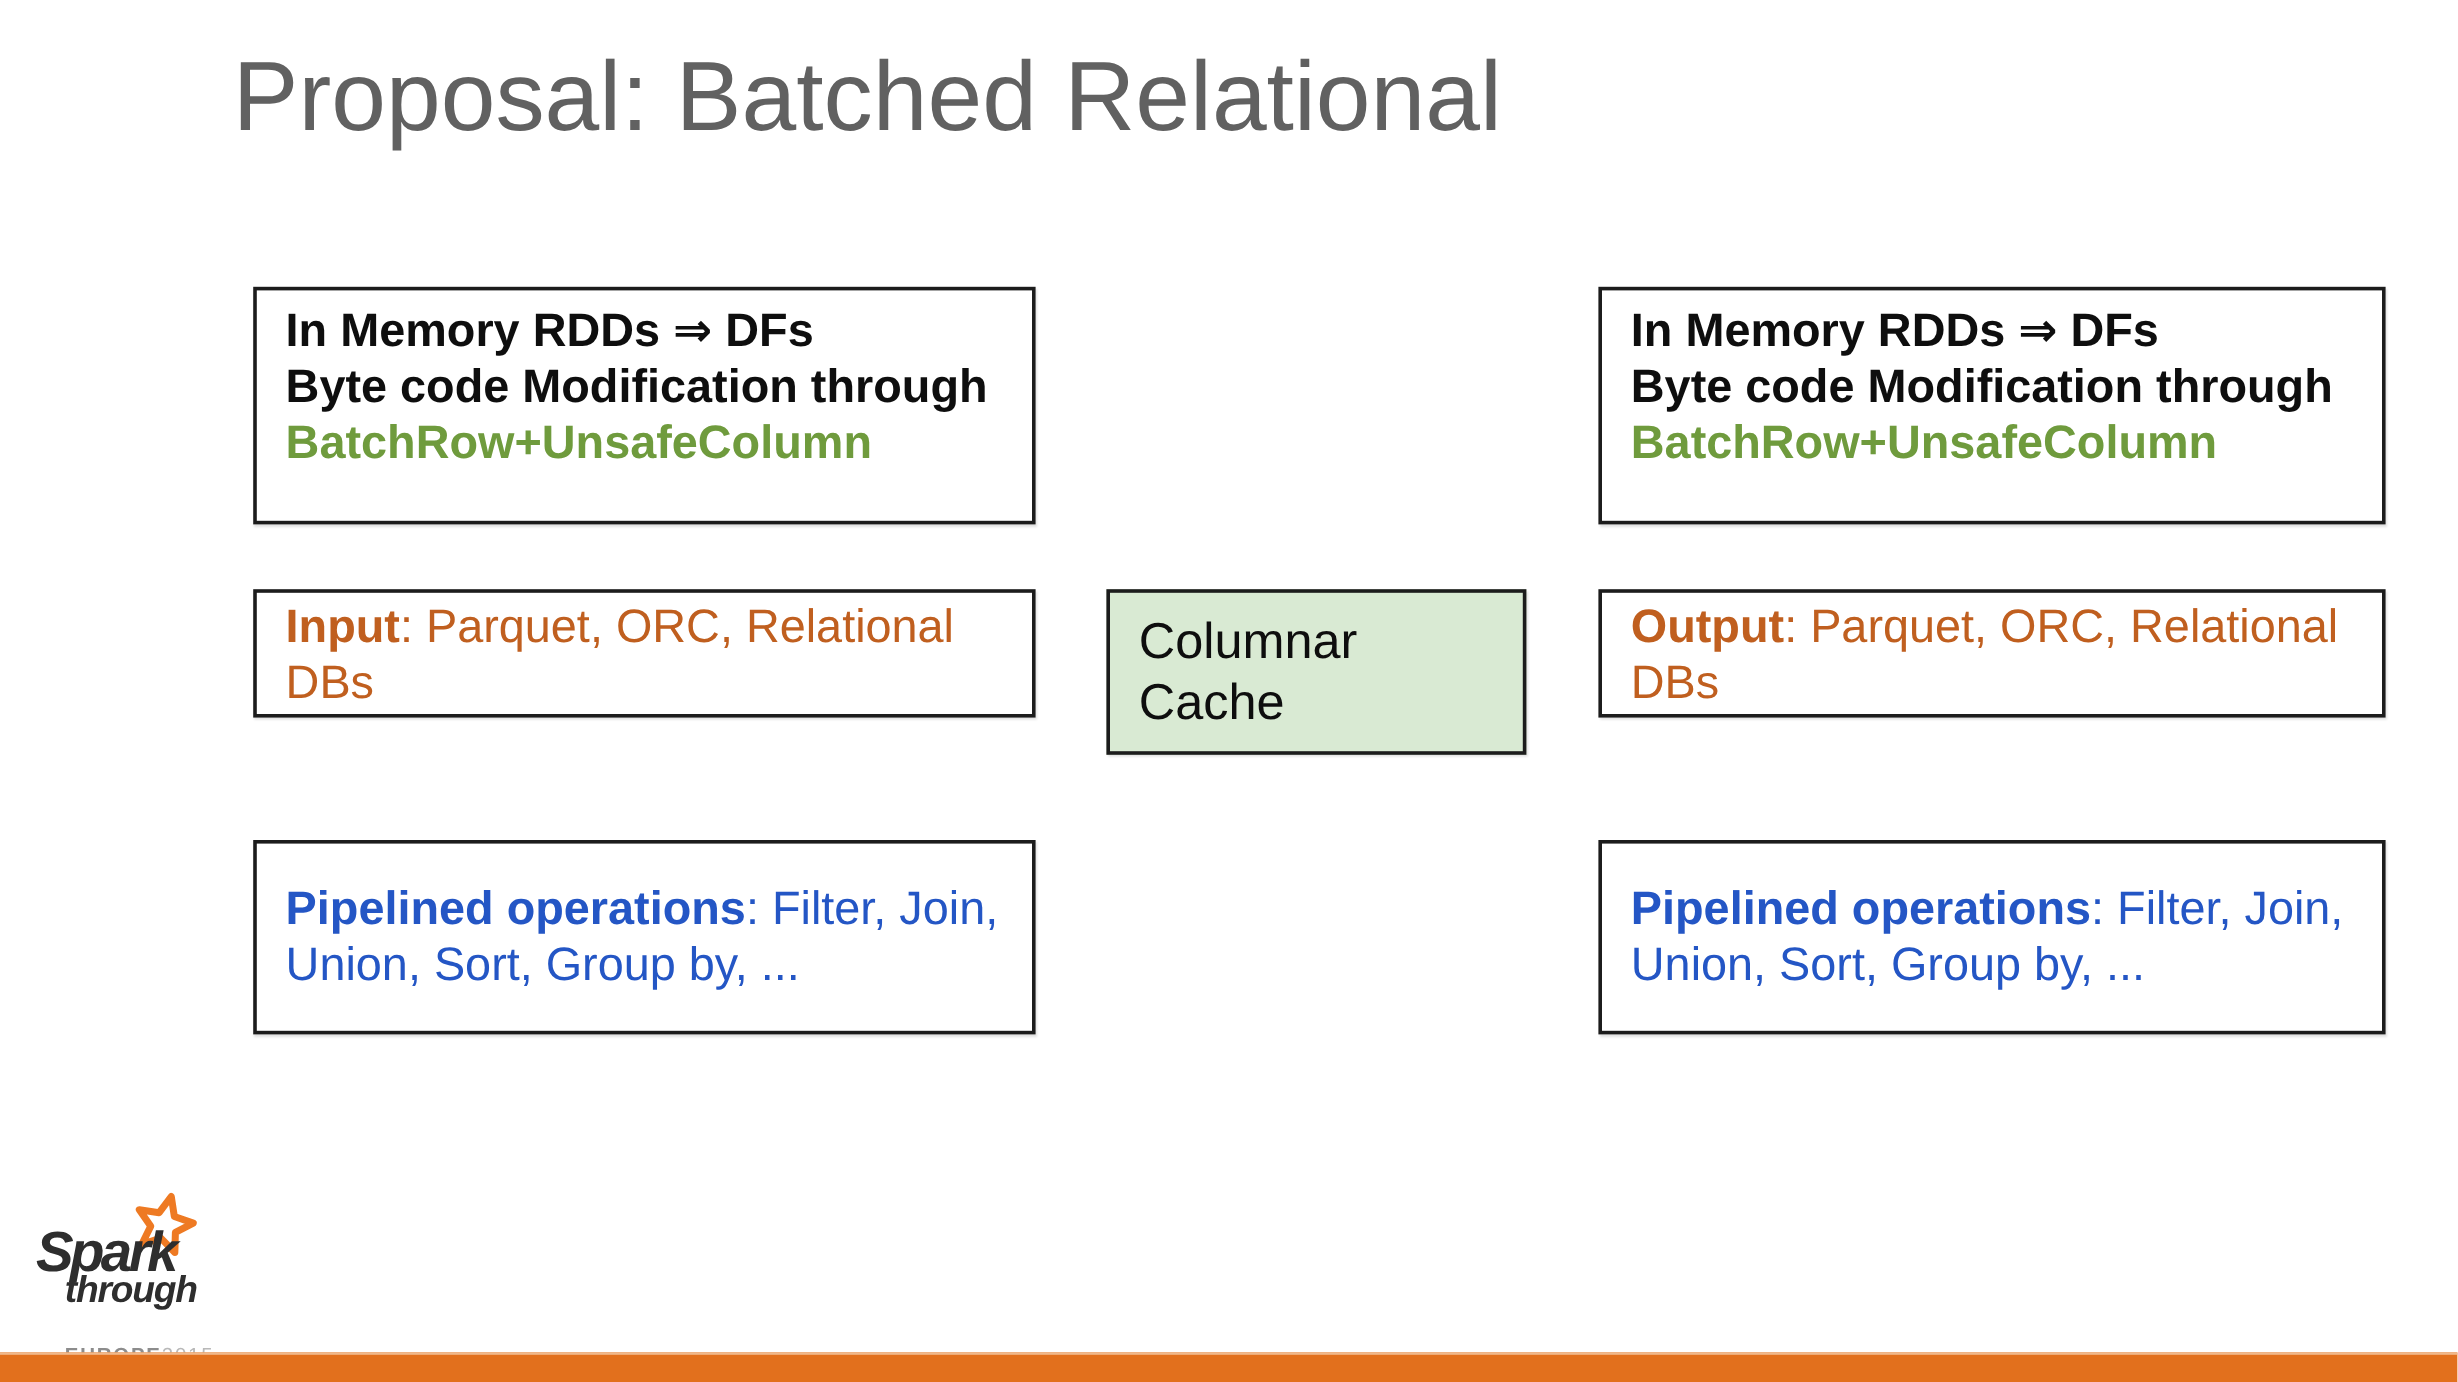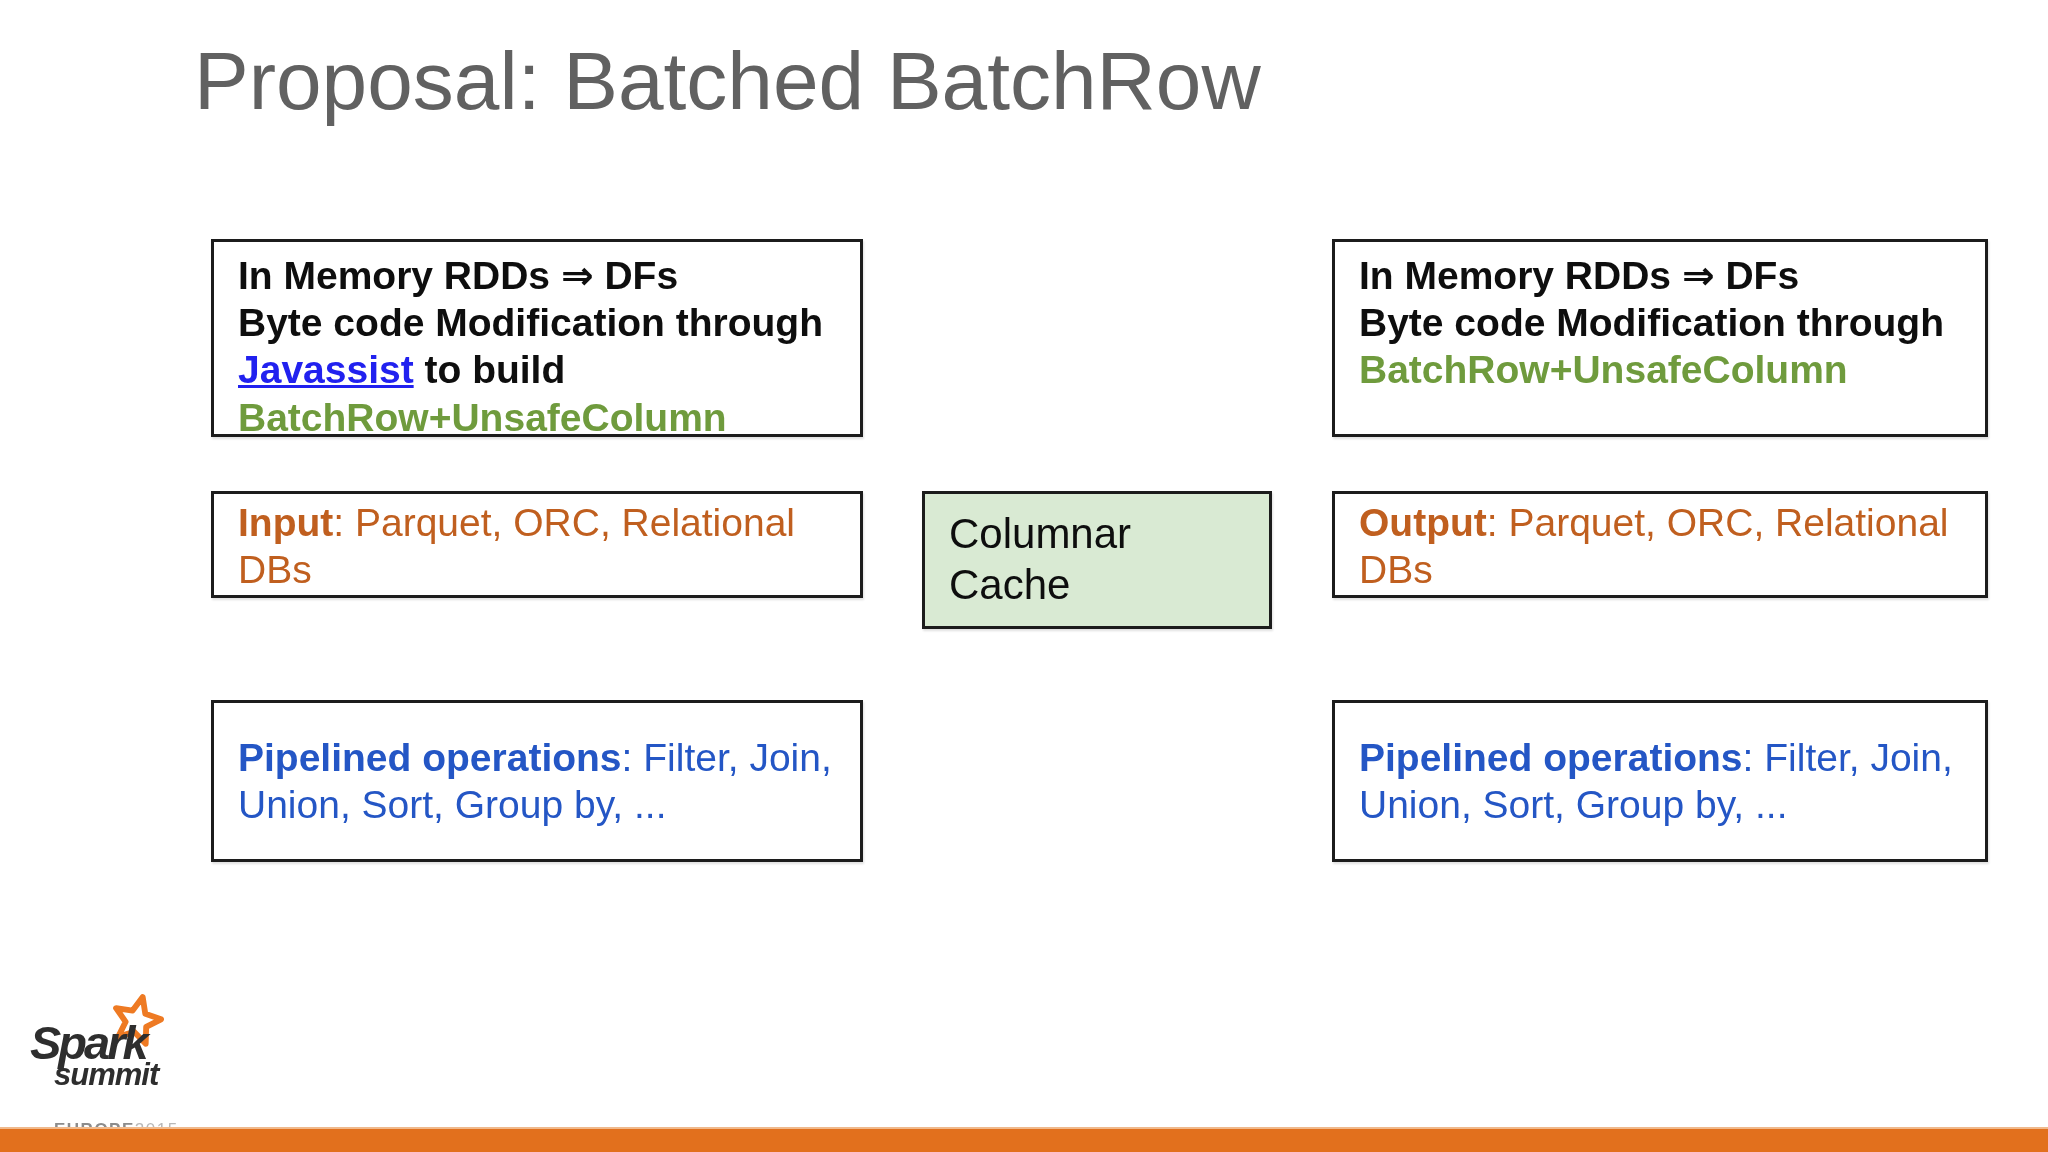--- a/index.html
+++ b/index.html
@@ -95,26 +95,25 @@
     letter-spacing: 1.5px;
     color: var(--logo_gray);
     font-weight: bold;
     margin-top: 34px;
   }
   .logo-year { color: var(--logo_light); font-weight: normal; }
 </style>
 </head>
 <body>
 
-<div class="slide-title">Proposal: Batched BatchRow</div>
+<div class="slide-title">Proposal: Batched Relational</div>
 
 <div class="box box-build">
   <div>In Memory RDDs ⇒ DFs</div>
   <div>Byte code Modification through</div>
-  <div><span class="link">Javassist</span><span> to build</span></div>
   <div class="green-text">BatchRow+UnsafeColumn</div>
 </div>
 
 <div class="box box-consume">
   <div>In Memory RDDs ⇒ DFs</div>
   <div>Byte code Modification through</div>
   <div class="green-text">BatchRow+UnsafeColumn</div>
 </div>
 
 <div class="box box-input orange-text">
@@ -135,17 +134,17 @@
 
 <div class="box box-pipe-r blue-text">
   <div><span class="bold">Pipelined operations</span><span>: Filter, Join, Union, Sort, Group by, ...</span></div>
 </div>
 
 <div class="logo">
   <svg class="logo-star" viewBox="0 0 24 24">
     <polygon points="12,1.5 14.9,8.4 22.3,9.1 16.7,14 18.3,21.3 12,17.4 5.7,21.3 7.3,14 1.7,9.1 9.1,8.4" fill="#ffffff" stroke="var(--star)" stroke-width="2.6" stroke-linejoin="round"></polygon>
   </svg>
   <div class="logo-name">Spark</div>
-  <div class="logo-sub">summit</div>
+  <div class="logo-sub">through</div>
   <div class="logo-region"><span>EUROPE</span><span class="logo-year">2015</span></div>
 </div>
 
 <div class="bottom-bar"></div>
 
 </body></html>

